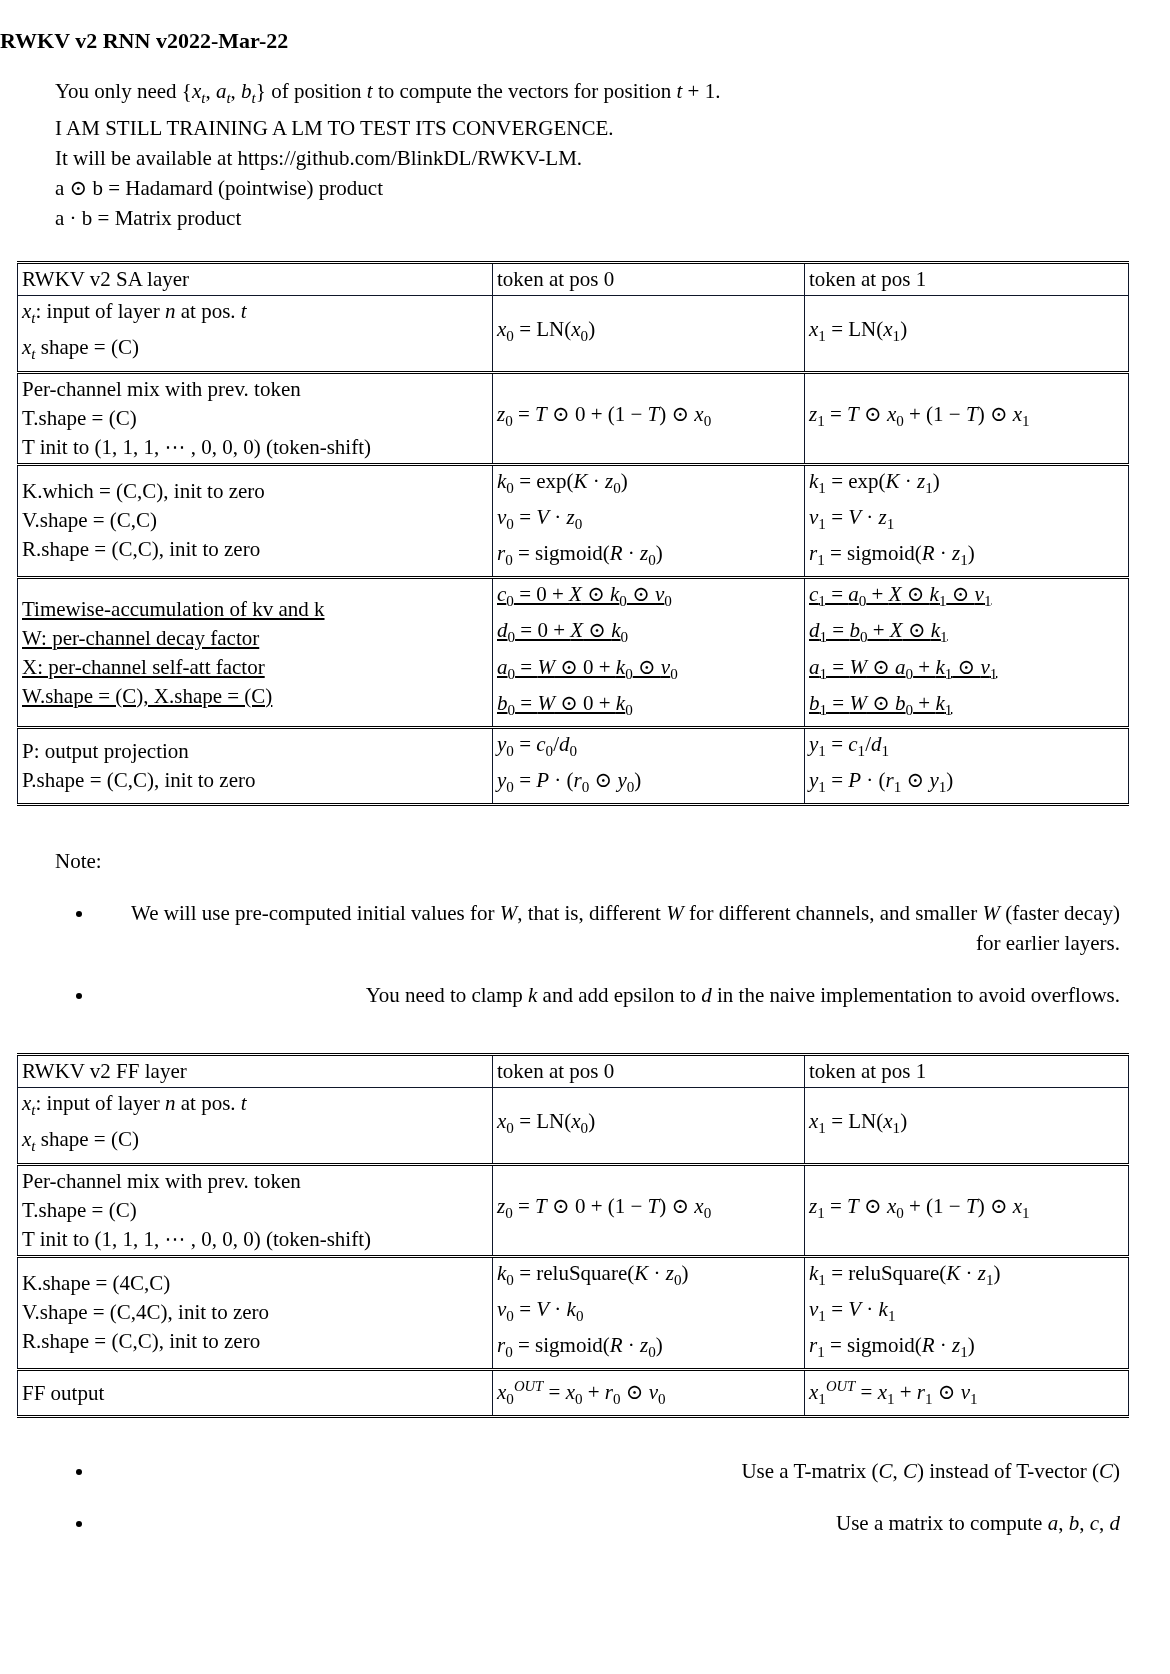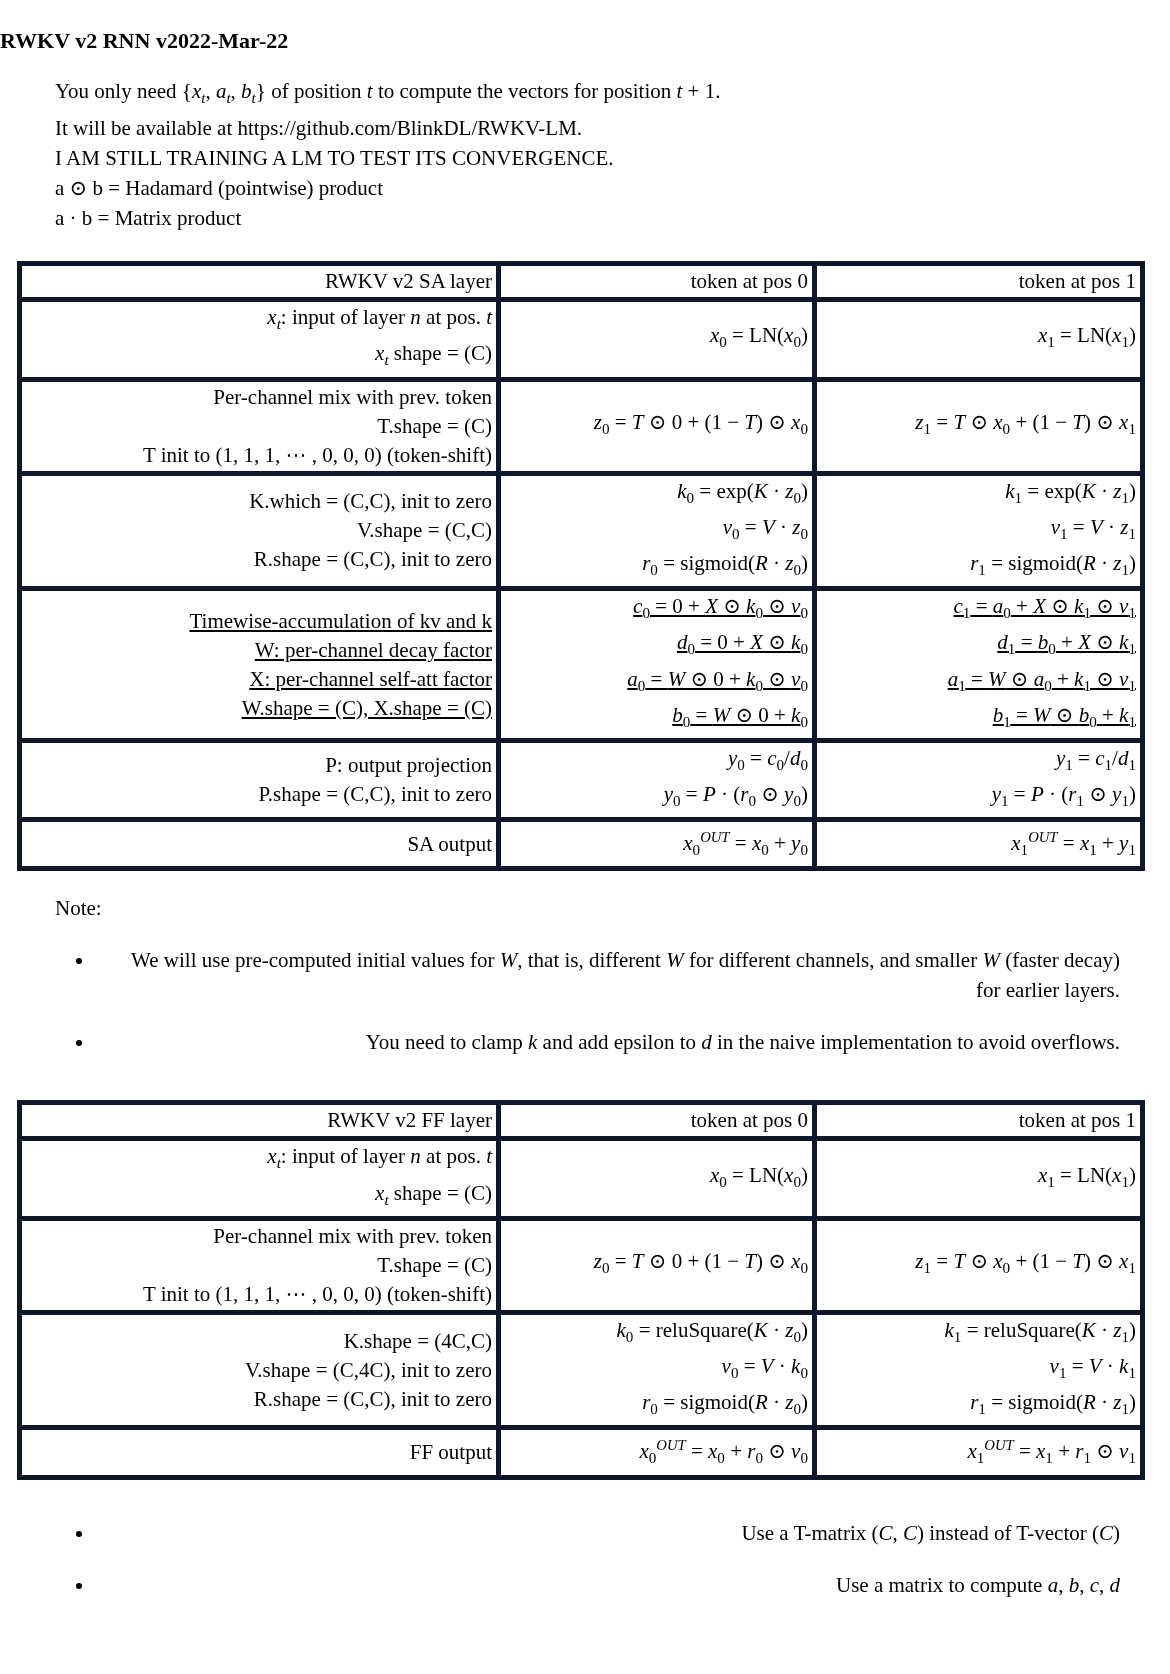--- a/index.html
+++ b/index.html
@@ -15,60 +15,60 @@
   .intro{margin:22px 40px 0 55px;line-height:30px;}
   .tline{white-space:pre-line;}
 
   table.eq-table{
     border-collapse:collapse;table-layout:fixed;
     width:1090px;margin:28px 0 0 17px;
     border-top:3px double #000;border-bottom:3px double #000;
   }
   table.eq-table.t2{margin-top:43px;}
   .eq-table th,.eq-table td{
-    border:5px solid #0f172a;font-weight:normal;text-align:right;
+    border:1px solid #0f172a;font-weight:normal;text-align:left;
     vertical-align:middle;white-space:pre-line;
     font-size:21px;line-height:29px;padding:1px 4px;
   }
   .eq-table thead tr{height:33px;}
   .eq-table tbody tr{border-top:3px double #000;}
   .eq-table tbody tr:first-child{border-top:1px solid #000;}
   .col-label{width:466px;}
   .col-p0{width:303px;}
   .col-p1{width:315px;}
   .t1 tbody tr:nth-child(1){height:62px;}
   .t1 tbody tr:nth-child(2){height:80px;}
   .t1 tbody tr:nth-child(3){height:98px;}
   .t1 tbody tr:nth-child(4){height:124px;text-decoration:underline;}
   .t1 tbody tr:nth-child(5){height:60px;}
   .t1 tbody tr:nth-child(6){height:30px;}
   .t2 tbody tr:nth-child(1){height:62px;}
   .t2 tbody tr:nth-child(2){height:88px;}
   .t2 tbody tr:nth-child(3){height:90px;}
   .t2 tbody tr:nth-child(4){height:30px;}
 
-  .note{margin:22px 50px 0 55px;}
+  .note{margin:40px 50px 0 55px;}
   .todo{margin:38px 50px 0 55px;}
   .sec-heading{line-height:30px;}
   .doc-list{list-style:disc outside;margin:22px 0 0 22px;padding:0 0 0 18px;}
   .doc-list li{line-height:30px;margin:0 0 22px 0;padding-left:12px;text-align:right;}
   sub{font-size:72%;}
   sup{font-size:70%;}
 </style>
 </head>
 <body>
 
 <div class="page">
 
   <h1 class="doc-title">RWKV v2 RNN v2022-Mar-22</h1>
 
   <div class="intro">
     <div class="tline">You only need {<i>x</i><sub><i>t</i></sub>, <i>a</i><sub><i>t</i></sub>, <i>b</i><sub><i>t</i></sub>} of position <i>t</i> to compute the vectors for position <i>t</i> + 1.</div>
+    <div class="tline">I AM STILL TRAINING A LM TO TEST ITS CONVERGENCE.</div>
     <div class="tline">It will be available at https://github.com/BlinkDL/RWKV-LM.</div>
-    <div class="tline">I AM STILL TRAINING A LM TO TEST ITS CONVERGENCE.</div>
     <div class="tline">a ⊙ b = Hadamard (pointwise) product</div>
     <div class="tline">a · b = Matrix product</div>
   </div>
 
   <table class="eq-table t1">
     <thead>
       <tr>
         <th class="col-label">RWKV v2 SA layer</th>
         <th class="col-p0">token at pos 0</th>
         <th class="col-p1">token at pos 1</th>
@@ -113,25 +113,20 @@
 <i>a</i><sub>1</sub> = <i>W</i> ⊙ <i>a</i><sub>0</sub> + <i>k</i><sub>1</sub> ⊙ <i>v</i><sub>1</sub>
 <i>b</i><sub>1</sub> = <i>W</i> ⊙ <i>b</i><sub>0</sub> + <i>k</i><sub>1</sub></td>
       </tr>
       <tr>
         <td>P: output projection
 P.shape = (C,C), init to zero</td>
         <td><i>y</i><sub>0</sub> = <i>c</i><sub>0</sub>/<i>d</i><sub>0</sub>
 <i>y</i><sub>0</sub> = <i>P</i> · (<i>r</i><sub>0</sub> ⊙ <i>y</i><sub>0</sub>)</td>
         <td><i>y</i><sub>1</sub> = <i>c</i><sub>1</sub>/<i>d</i><sub>1</sub>
 <i>y</i><sub>1</sub> = <i>P</i> · (<i>r</i><sub>1</sub> ⊙ <i>y</i><sub>1</sub>)</td>
-      </tr>
-      <tr>
-        <td>SA output</td>
-        <td><i>x</i><sub>0</sub><sup><i>OUT</i></sup> = <i>x</i><sub>0</sub> + <i>y</i><sub>0</sub></td>
-        <td><i>x</i><sub>1</sub><sup><i>OUT</i></sup> = <i>x</i><sub>1</sub> + <i>y</i><sub>1</sub></td>
       </tr>
     </tbody>
   </table>
 
   <div class="note">
     <div class="sec-heading">Note:</div>
     <ul class="doc-list">
       <li>We will use pre-computed initial values for <i>W</i>, that is, different <i>W</i> for different channels, and smaller <i>W</i> (faster decay) for earlier layers.</li>
       <li>You need to clamp <i>k</i> and add epsilon to <i>d</i> in the naive implementation to avoid overflows.</li>
     </ul>

